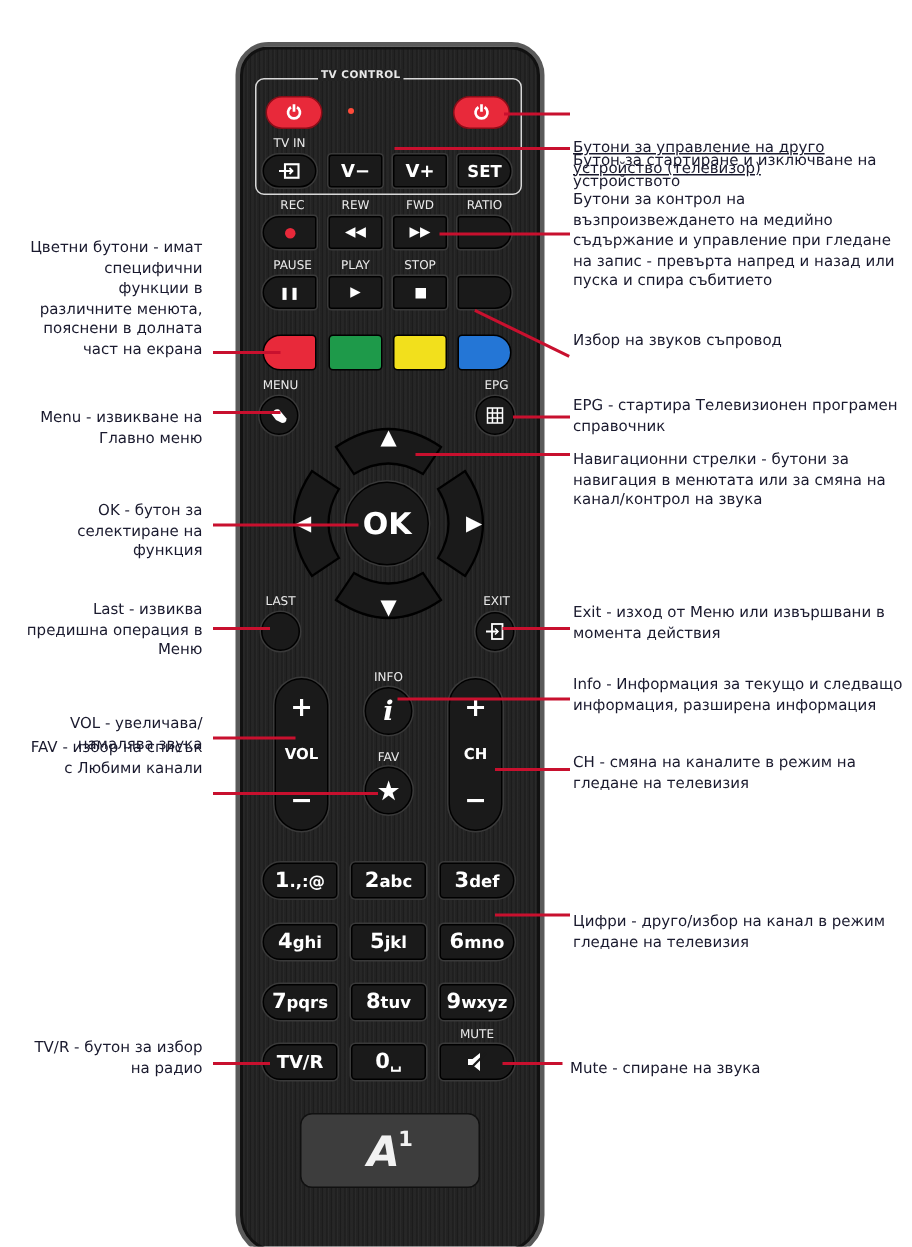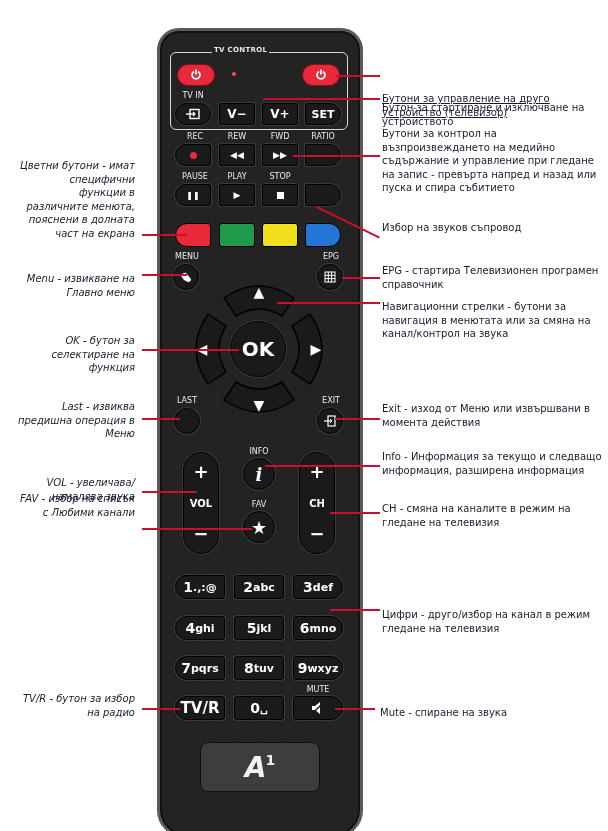--- a/index.html
+++ b/index.html
@@ -16,21 +16,21 @@
     position:absolute; left:170px; top:52px; width:178px; height:78px;
     border:1.5px solid #d8d8d8; border-radius:6px; box-sizing:border-box;
   }
   .tvctrl-label { position:absolute; left:212px; top:46px; font-size:7px; font-weight:bold; color:#e8e8e8; background:#232323; padding:0 2px; letter-spacing:0.3px; }
   .btn { position:absolute; box-sizing:border-box; display:flex; align-items:center; justify-content:center; color:#fff; font-weight:bold; }
   .dark { background:#1a1a1a; border:1.5px solid #000; box-shadow: 0 0 0 1px #3a3a3a; }
   .pill { border-radius:14px; }
   .lblsm { position:absolute; font-size:8px; font-weight:normal; color:#eaeaea; text-align:center; }
   .power { background:#e8293a; border-radius:14px; border:1.5px solid #8a0d18; }
   .annot { position:absolute; font-size:10px; line-height:13.5px; color:#1a1a2e; font-family:"DejaVu Sans", sans-serif; }
-  .annot.right { text-align:right;font-style:italic; }
+  .annot.right { text-align:right; }
   .line { position:absolute; height:2px; background:#c8102e; }
   .num { font-size:14px; }
   .num small { font-size:11px; }
   svg { display:block; }
 </style>
 </head>
 <body>
 
 <div class="remote"></div>
 
@@ -201,21 +201,21 @@
   </div>
 <div class="btn dark num" style="left:234px;top:656px;width:50px;height:24px;border-radius:3px;">
     <span>8</span>
     <small>tuv</small>
   </div>
 <div class="btn dark num" style="left:293px;top:656px;width:50px;height:24px;border-radius:3px 12px 12px 3px;">
     <span>9</span>
     <small>wxyz</small>
   </div>
 
-<div class="btn dark" style="left:175px;top:696px;width:50px;height:24px;border-radius:12px 3px 3px 12px;font-size:15px;">TV/R</div>
+<div class="btn dark" style="left:175px;top:696px;width:50px;height:24px;border-radius:12px 3px 3px 12px;font-size:12px;">TV/R</div>
 <div class="btn dark num" style="left:234px;top:696px;width:50px;height:24px;border-radius:3px;">
     <span>0</span>
     <small>␣</small>
   </div>
 <div class="lblsm" style="left:298px;top:685px;width:40px;">MUTE</div>
 <div class="btn dark" style="left:293px;top:696px;width:50px;height:24px;border-radius:3px 12px 12px 3px;">
   <svg width="14" height="14" viewBox="0 0 14 14">
       <path d="M1 5h3l5-4v12l-5-4H1z" fill="#fff"></path>
       <line x1="1" y1="13" x2="13" y2="1" stroke="#1a1a1a" stroke-width="1.5"></line>
     </svg>

